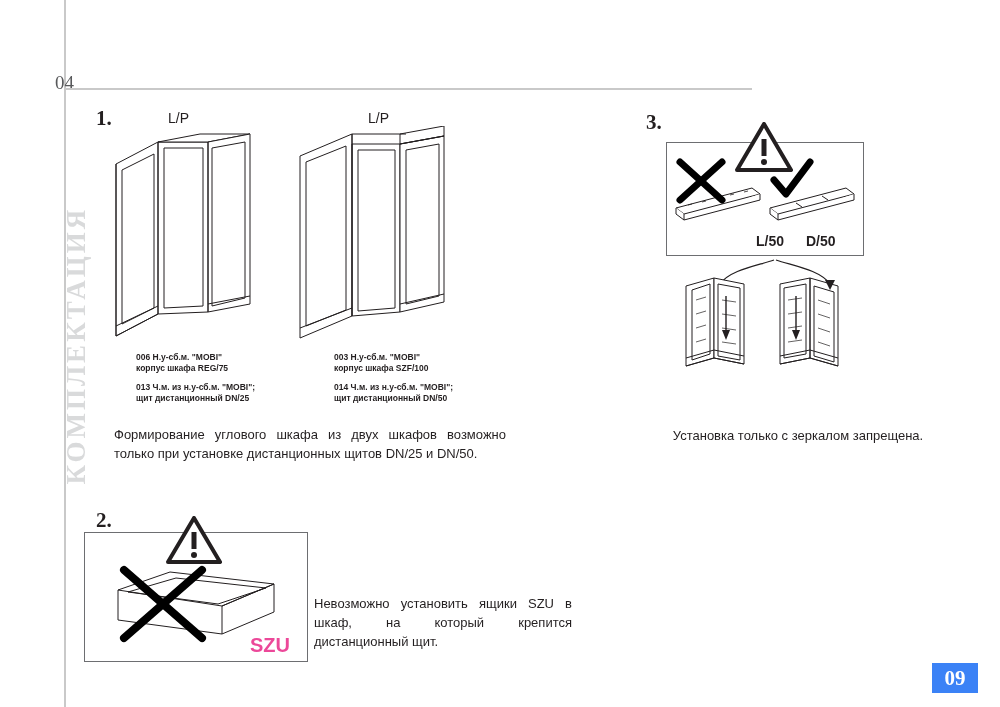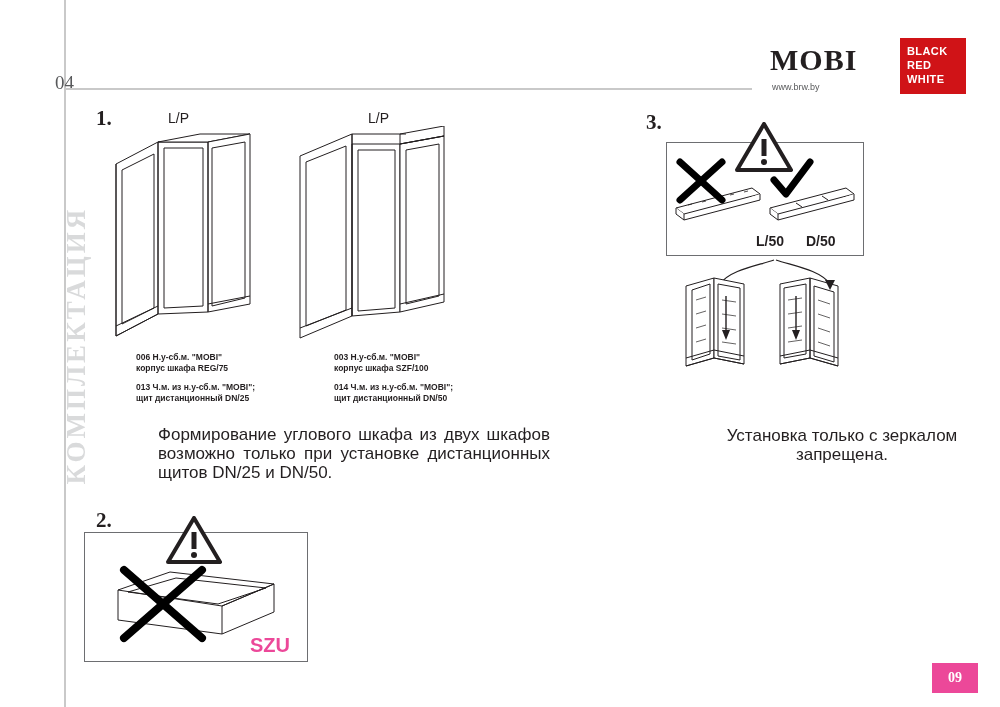--- a/index.html
+++ b/index.html
@@ -76,66 +76,56 @@
     font-weight:bold;font-size:21px;color:#231f20;
   }
   
   .lp-label{
     position:absolute;font-weight:normal;font-size:14px;color:#231f20;
   }
   .cap{
     position:absolute;font-size:8.5px;font-weight:bold;line-height:11px;color:#231f20;
   }
   .para{
-    position:absolute;font-size:17px;line-height:19px;color:#231f20;
+    position:absolute;font-size:13px;line-height:19px;color:#231f20;
     text-align:justify;
-    margin-left:44px;
   }
   
   .box{
     position:absolute;border:1px solid #6d6e71;background:#ffffff;
   }
   .szu-label{
     position:absolute;font-weight:bold;font-size:20px;color:#ec4899;
     font-family:"Liberation Sans", sans-serif;
   }
   .ld-label{
     position:absolute;font-weight:bold;font-size:14px;color:#231f20;
   }
   
   .page-badge{
     position:absolute;right:22px;bottom:14px;
-    width:46px;height:30px;background:#ec4899;color:#ffffff;
-    font-family:"Liberation Serif", serif;font-weight:bold;font-size:14px;
+    width:46px;height:30px;background:#3b82f6;color:#ffffff;
+    font-family:"Liberation Serif", serif;font-weight:bold;font-size:21px;
     display:flex;align-items:center;justify-content:center;
   }
   svg{display:block;}
 </style>
 </head>
 <body>
 
 <div class="page">
 
   <div class="left-rule"></div>
 
   <div class="page-num-left">04</div>
 
   <div class="sidebar-word">КОМПЛЕКТАЦИЯ</div>
 
   <div class="title-rule"></div>
 
-  <div class="logo">
-    <div class="logo-mobi">MOBI</div>
-    <div class="logo-url">www.brw.by</div>
-    <div class="logo-brw">
-      <div>BLACK</div>
-      <div>RED</div>
-      <div>WHITE</div>
-    </div>
-  </div>
 
   <div class="step-num" style="left:96px;top:106px;">1.</div>
 
   <div class="lp-label" style="left:168px;top:110px;">L/P</div>
   <div class="lp-label" style="left:368px;top:110px;">L/P</div>
 
   <svg style="position:absolute;left:112px;top:126px;" width="160" height="220" viewBox="0 0 160 220">
     <g fill="none" stroke="#231f20" stroke-width="1">
       <path d="M4 38 L46 16 L46 188 L4 210 Z"></path>
       <path d="M4 38 L4 210"></path>
@@ -201,20 +191,21 @@
       <path d="M22 30 L70 16 L160 26 L112 42 Z"></path>
     </g>
     <g stroke="#000000" stroke-width="8" stroke-linecap="round">
       <path d="M18 8 L96 76"></path>
       <path d="M96 8 L18 76"></path>
     </g>
   </svg>
 
   <div class="szu-label" style="left:250px;top:634px;">SZU</div>
 
+  <div class="para" style="left:314px;top:594px;width:258px;">Невозможно установить ящики SZU в шкаф, на который крепится дистанционный щит.</div>
 
   <div class="step-num" style="left:646px;top:110px;">3.</div>
 
   <div class="box" style="left:666px;top:142px;width:196px;height:112px;"></div>
 
   <svg style="position:absolute;left:735px;top:122px;" width="58" height="52" viewBox="0 0 58 52">
     <path d="M29 2 L56 48 L2 48 Z" fill="#ffffff" stroke="#231f20" stroke-width="4" stroke-linejoin="round"></path>
     <rect x="26.5" y="17" width="5" height="17" fill="#231f20"></rect>
     <circle cx="29" cy="40" r="3" fill="#231f20"></circle>
   </svg>

